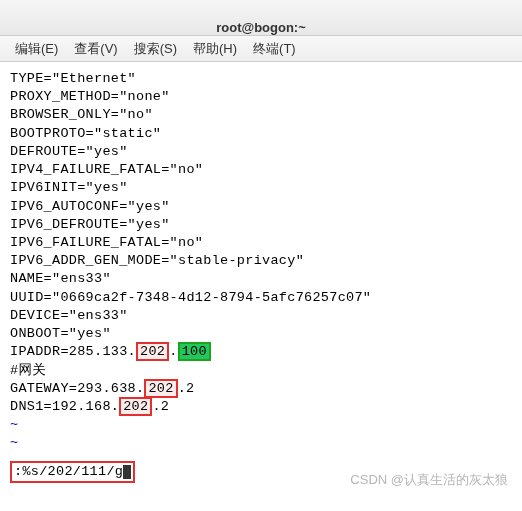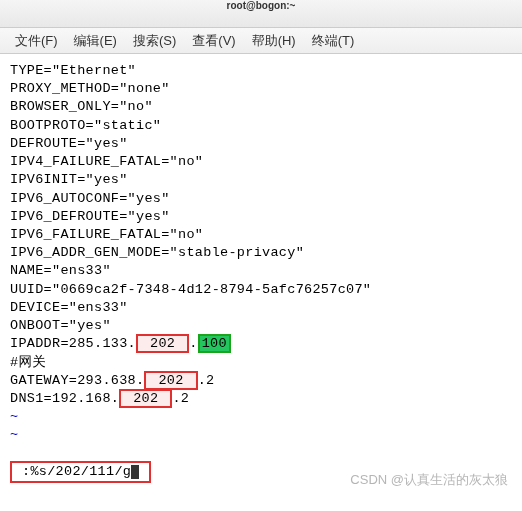--- a/index.html
+++ b/index.html
@@ -5,27 +5,27 @@
     * { margin: 0; padding: 0; box-sizing: border-box; }
     body {
       width: 522px;
       height: 511px;
       font-family: sans-serif;
       background: #fff;
       overflow: hidden;
       position: relative;
     }
     .titlebar {
-      height: 28px;
+      height: 36px;
       background: linear-gradient(to bottom, #f5f5f5, #e8e8e8);
       border-bottom: 1px solid #ccc;
       display: flex;
-      align-items: flex-start;
+      align-items: flex-end;
       justify-content: center;
-      font-size: 10px;
+      font-size: 13px;
       color: #333;
       font-weight: bold;
     }
     .menubar {
       height: 26px;
       background: linear-gradient(to bottom, #f8f8f8, #eeeeee);
       border-bottom: 1px solid #ccc;
       display: flex;
       align-items: center;
       padding: 0 10px;
@@ -39,33 +39,33 @@
       font-size: 13.5px;
       line-height: 1.35;
       padding: 8px 10px 4px 10px;
       color: #000;
       letter-spacing: 0.3px;
     }
     .line { white-space: pre; }
     .tilde { color: #0000cc; }
     .hl-red {
       border: 2px solid #e03030;
-      padding: 0 12px;
+      padding: 0 2px;
       background: #fcecec;
     }
     .hl-green {
       border: 2px solid #1aa51a;
       padding: 0 2px;
       background: #22c55e;
     }
     .cmdline-wrap {
       border: 2px solid #e03030;
       display: inline-block;
-      padding: 0 8px;
-      margin-top: 16px;
+      padding: 0 0px;
+      margin-top: 8px;
     }
     .cmdline {
       font-family: "Courier New", monospace;
       font-size: 13.5px;
       padding: 1px 2px;
     }
     .cursor {
       display: inline-block;
       width: 8px;
       height: 14px;
@@ -82,24 +82,23 @@
     }
   </style>
 </head>
 <body>
 
 <div class="titlebar">
   <span>root@bogon:~</span>
 </div>
 
 <div class="menubar">
-  <span class="menu-item">文件(F)</span>
   <span class="menu-item">编辑(E)</span>
+  <span class="menu-item">查看(V)</span>
   <span class="menu-item">搜索(S)</span>
-  <span class="menu-item">查看(V)</span>
   <span class="menu-item">帮助(H)</span>
   <span class="menu-item">终端(T)</span>
 </div>
 
 <div class="terminal">
   <div class="line">TYPE="Ethernet"</div>
   <div class="line">PROXY_METHOD="none"</div>
   <div class="line">BROWSER_ONLY="no"</div>
   <div class="line">BOOTPROTO="static"</div>
   <div class="line">DEFROUTE="yes"</div>

